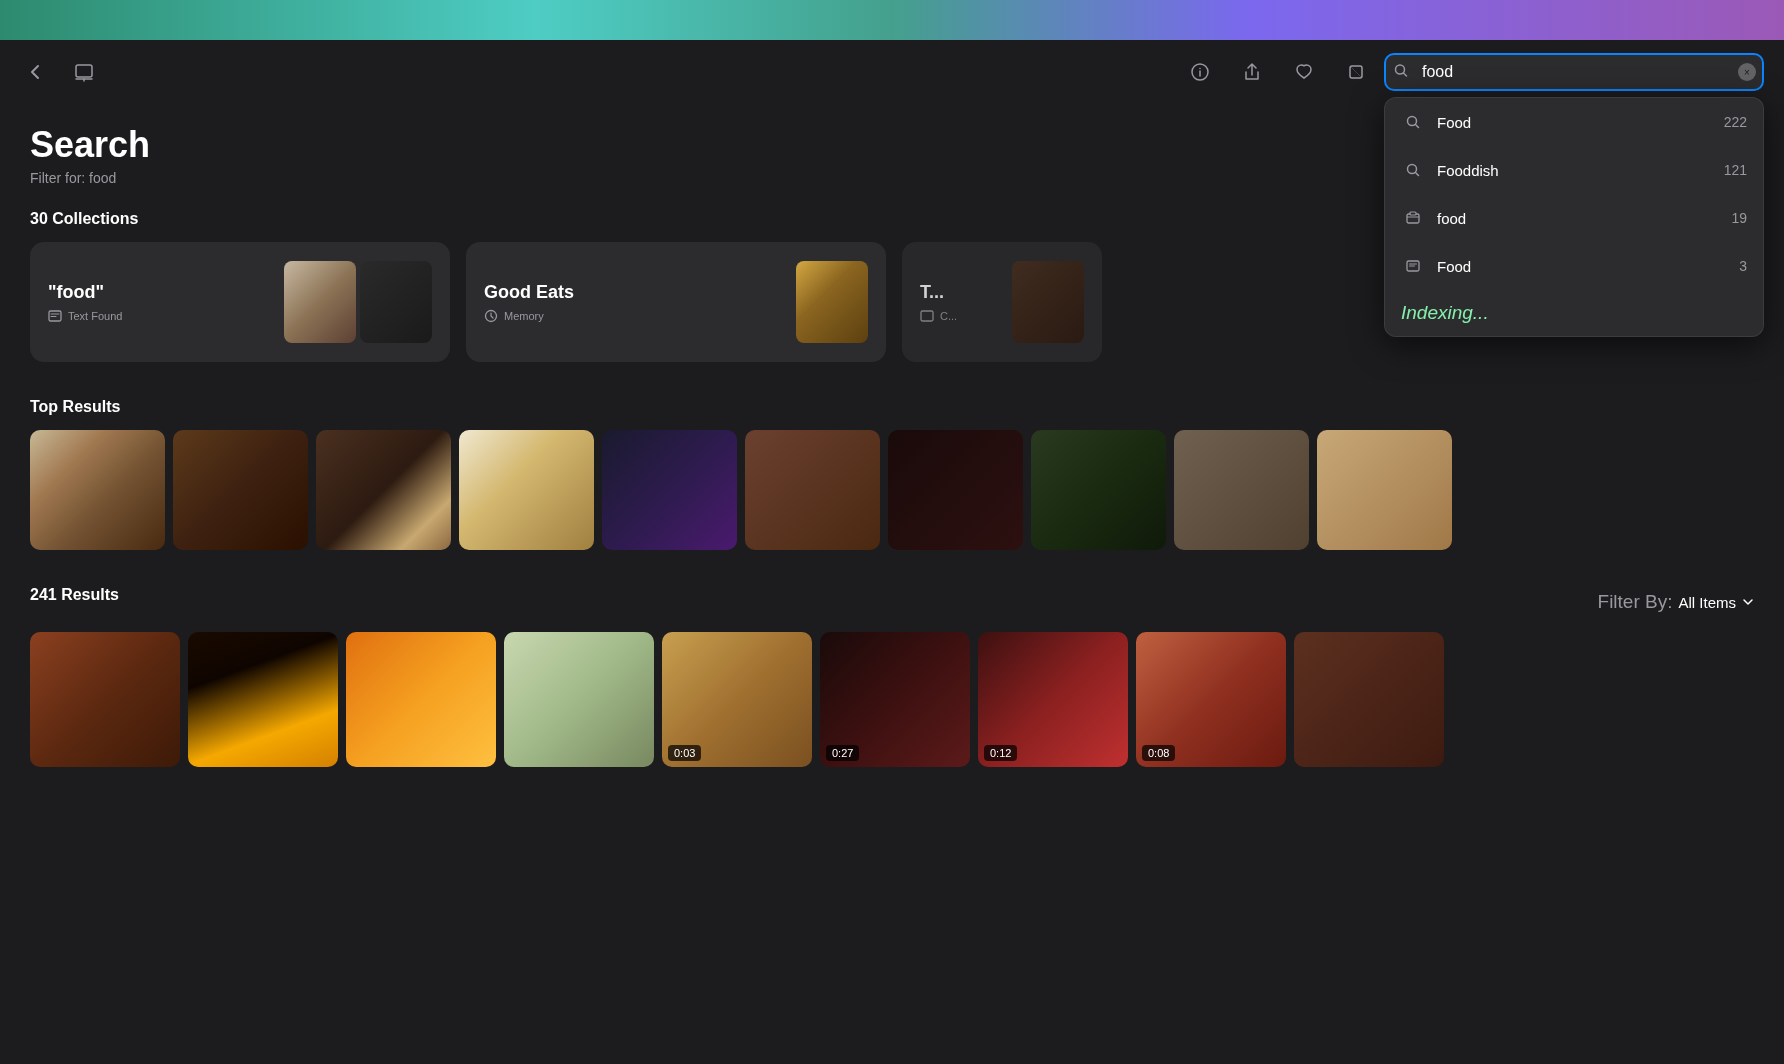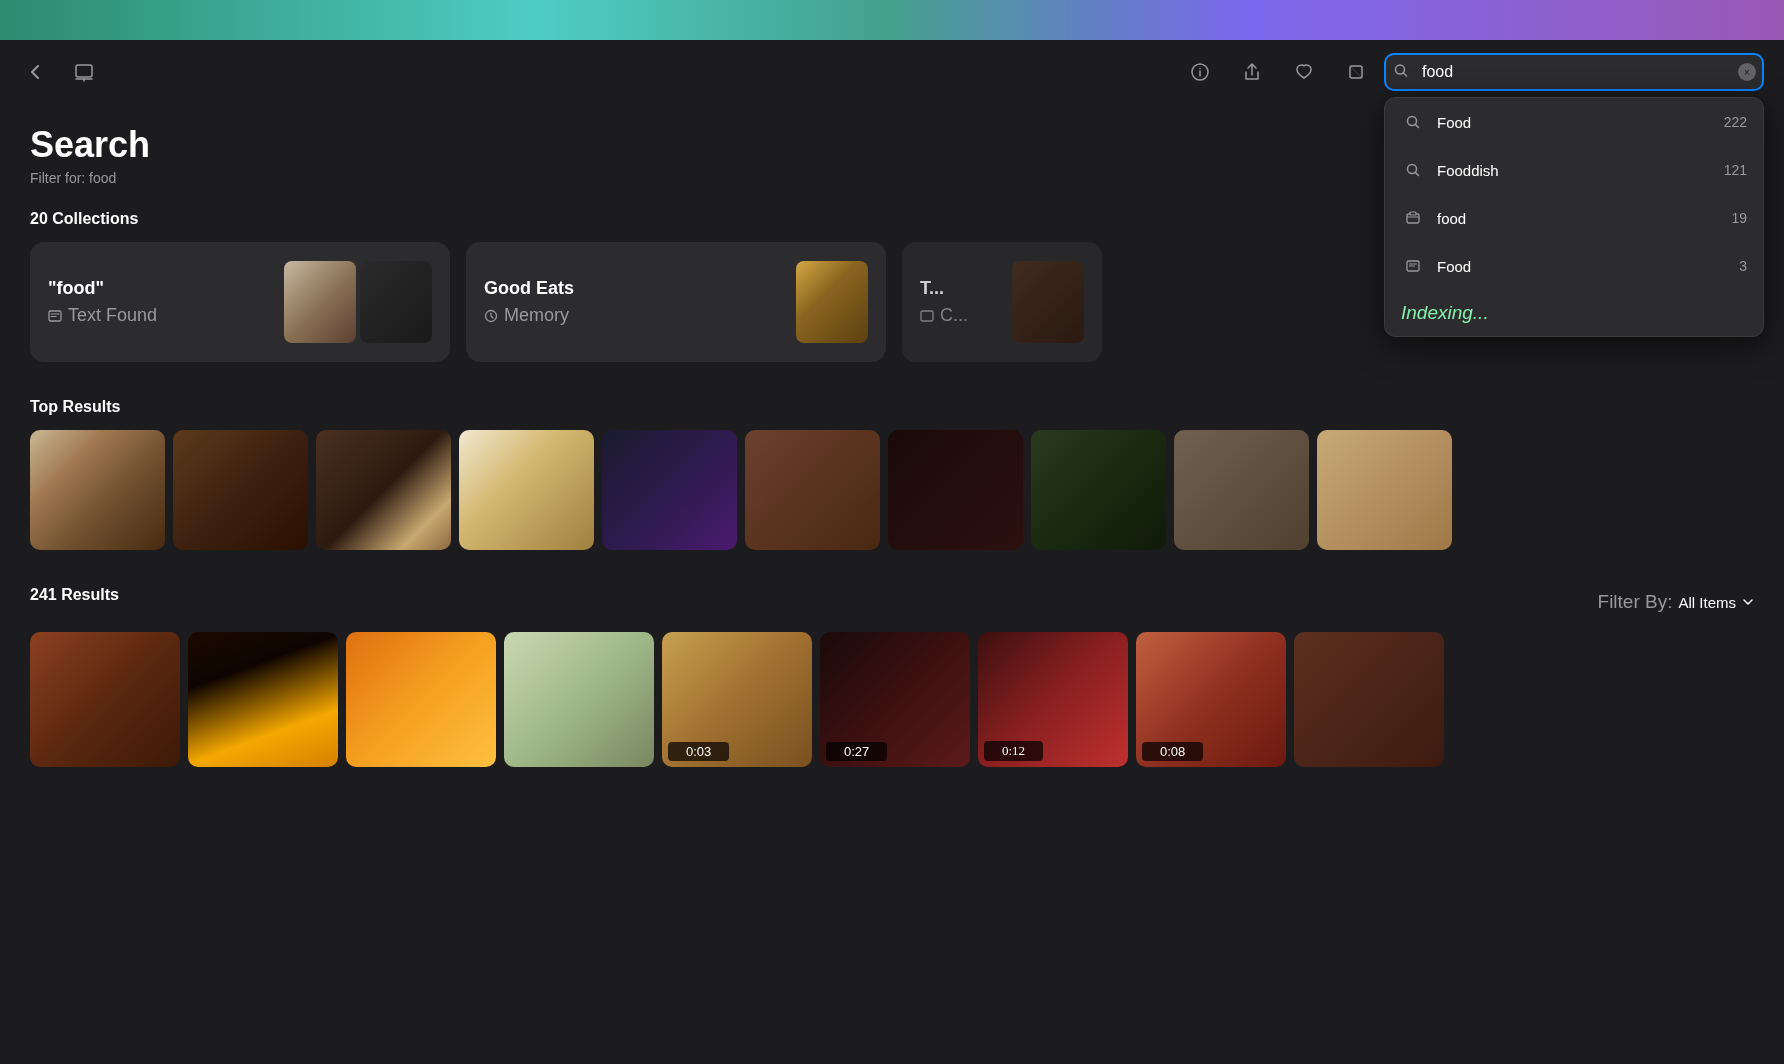--- a/index.html
+++ b/index.html
@@ -242,21 +242,21 @@
       font-size: 18px;
       font-weight: 600;
       color: #ffffff;
     }
 
     .collection-type {
       display: flex;
       align-items: center;
       gap: 6px;
       color: #98989f;
-      font-size: 18px;
+      font-size: 11px;
     }
 
     .collection-thumbs {
       display: flex;
       gap: 4px;
     }
 
     .thumb {
       width: 72px;
       height: 82px;
@@ -295,22 +295,22 @@
     
     .food-1 { background: linear-gradient(135deg, #c8b896 0%, #a08060 40%, #6b4c30 100%); }
     .food-2 { background: linear-gradient(135deg, #3d2b1a 0%, #2a1a0a 100%); }
 
     .video-badge {
       position: absolute;
       bottom: 6px;
       left: 6px;
       background: rgba(0,0,0,0.7);
       color: #fff;
-      font-size: 13px;
-      padding: 2px 18px;
+      font-size: 11px;
+      padding: 2px 6px;
       border-radius: 4px;
     }
 
     
     .filter-row {
       display: flex;
       align-items: center;
       justify-content: space-between;
       margin-bottom: 14px;
     }
@@ -474,21 +474,21 @@
         <div class="dropdown-indexing">Indexing...</div>
       </div>
     </div>
   </div>
 
   <div class="main-content">
 
     <h1 class="page-title">Search</h1>
     <p class="results-subtitle">Filter for: food</p>
 
-    <div class="section-title">20 Collections</div>
+    <div class="section-title">30 Collections</div>
     <div class="collections-row">
 
       <div class="collection-card">
         <div class="collection-info">
           <div class="collection-name">"food"</div>
           <div class="collection-type">
             <svg width="14" height="14" viewBox="0 0 14 14" fill="none">
               <rect x="1" y="2" width="12" height="10" rx="1.5" stroke="#98989f" stroke-width="1.3"></rect>
               <path d="M3 5h8M3 7.5h5" stroke="#98989f" stroke-width="1" stroke-linecap="round"></path>
             </svg>
@@ -576,21 +576,21 @@
       <div class="result-thumb-lg" style="background: linear-gradient(135deg, #e07010 0%, #f5a020 50%, #ffc040 100%);">
       </div>
       <div class="result-thumb-lg" style="background: linear-gradient(135deg, #c8d8b0 0%, #a0b888 50%, #788860 100%);">
       </div>
       <div class="result-thumb-lg" style="background: linear-gradient(135deg, #c8a050 0%, #a07030 50%, #7a5020 100%);">
         <span class="video-badge">0:03</span>
       </div>
       <div class="result-thumb-lg" style="background: linear-gradient(135deg, #1a0a0a 0%, #3d1010 50%, #5c1a1a 100%); text-align: center;">
         <span class="video-badge">0:27</span>
       </div>
-      <div class="result-thumb-lg" style="background: linear-gradient(135deg, #3d1010 0%, #8b2020 50%, #c03030 100%); font-family: Liberation Serif, serif;">
+      <div class="result-thumb-lg" style="background: linear-gradient(135deg, #3d1010 0%, #8b2020 50%, #c03030 100%);">
         <span class="video-badge">0:12</span>
       </div>
       <div class="result-thumb-lg" style="background: linear-gradient(135deg, #c06040 0%, #903020 50%, #6b1a10 100%);">
         <span class="video-badge">0:08</span>
       </div>
       <div class="result-thumb-lg" style="background: linear-gradient(135deg, #5c3020 0%, #3d1a10 100%);">
       </div>
     </div>
 
   </div>

